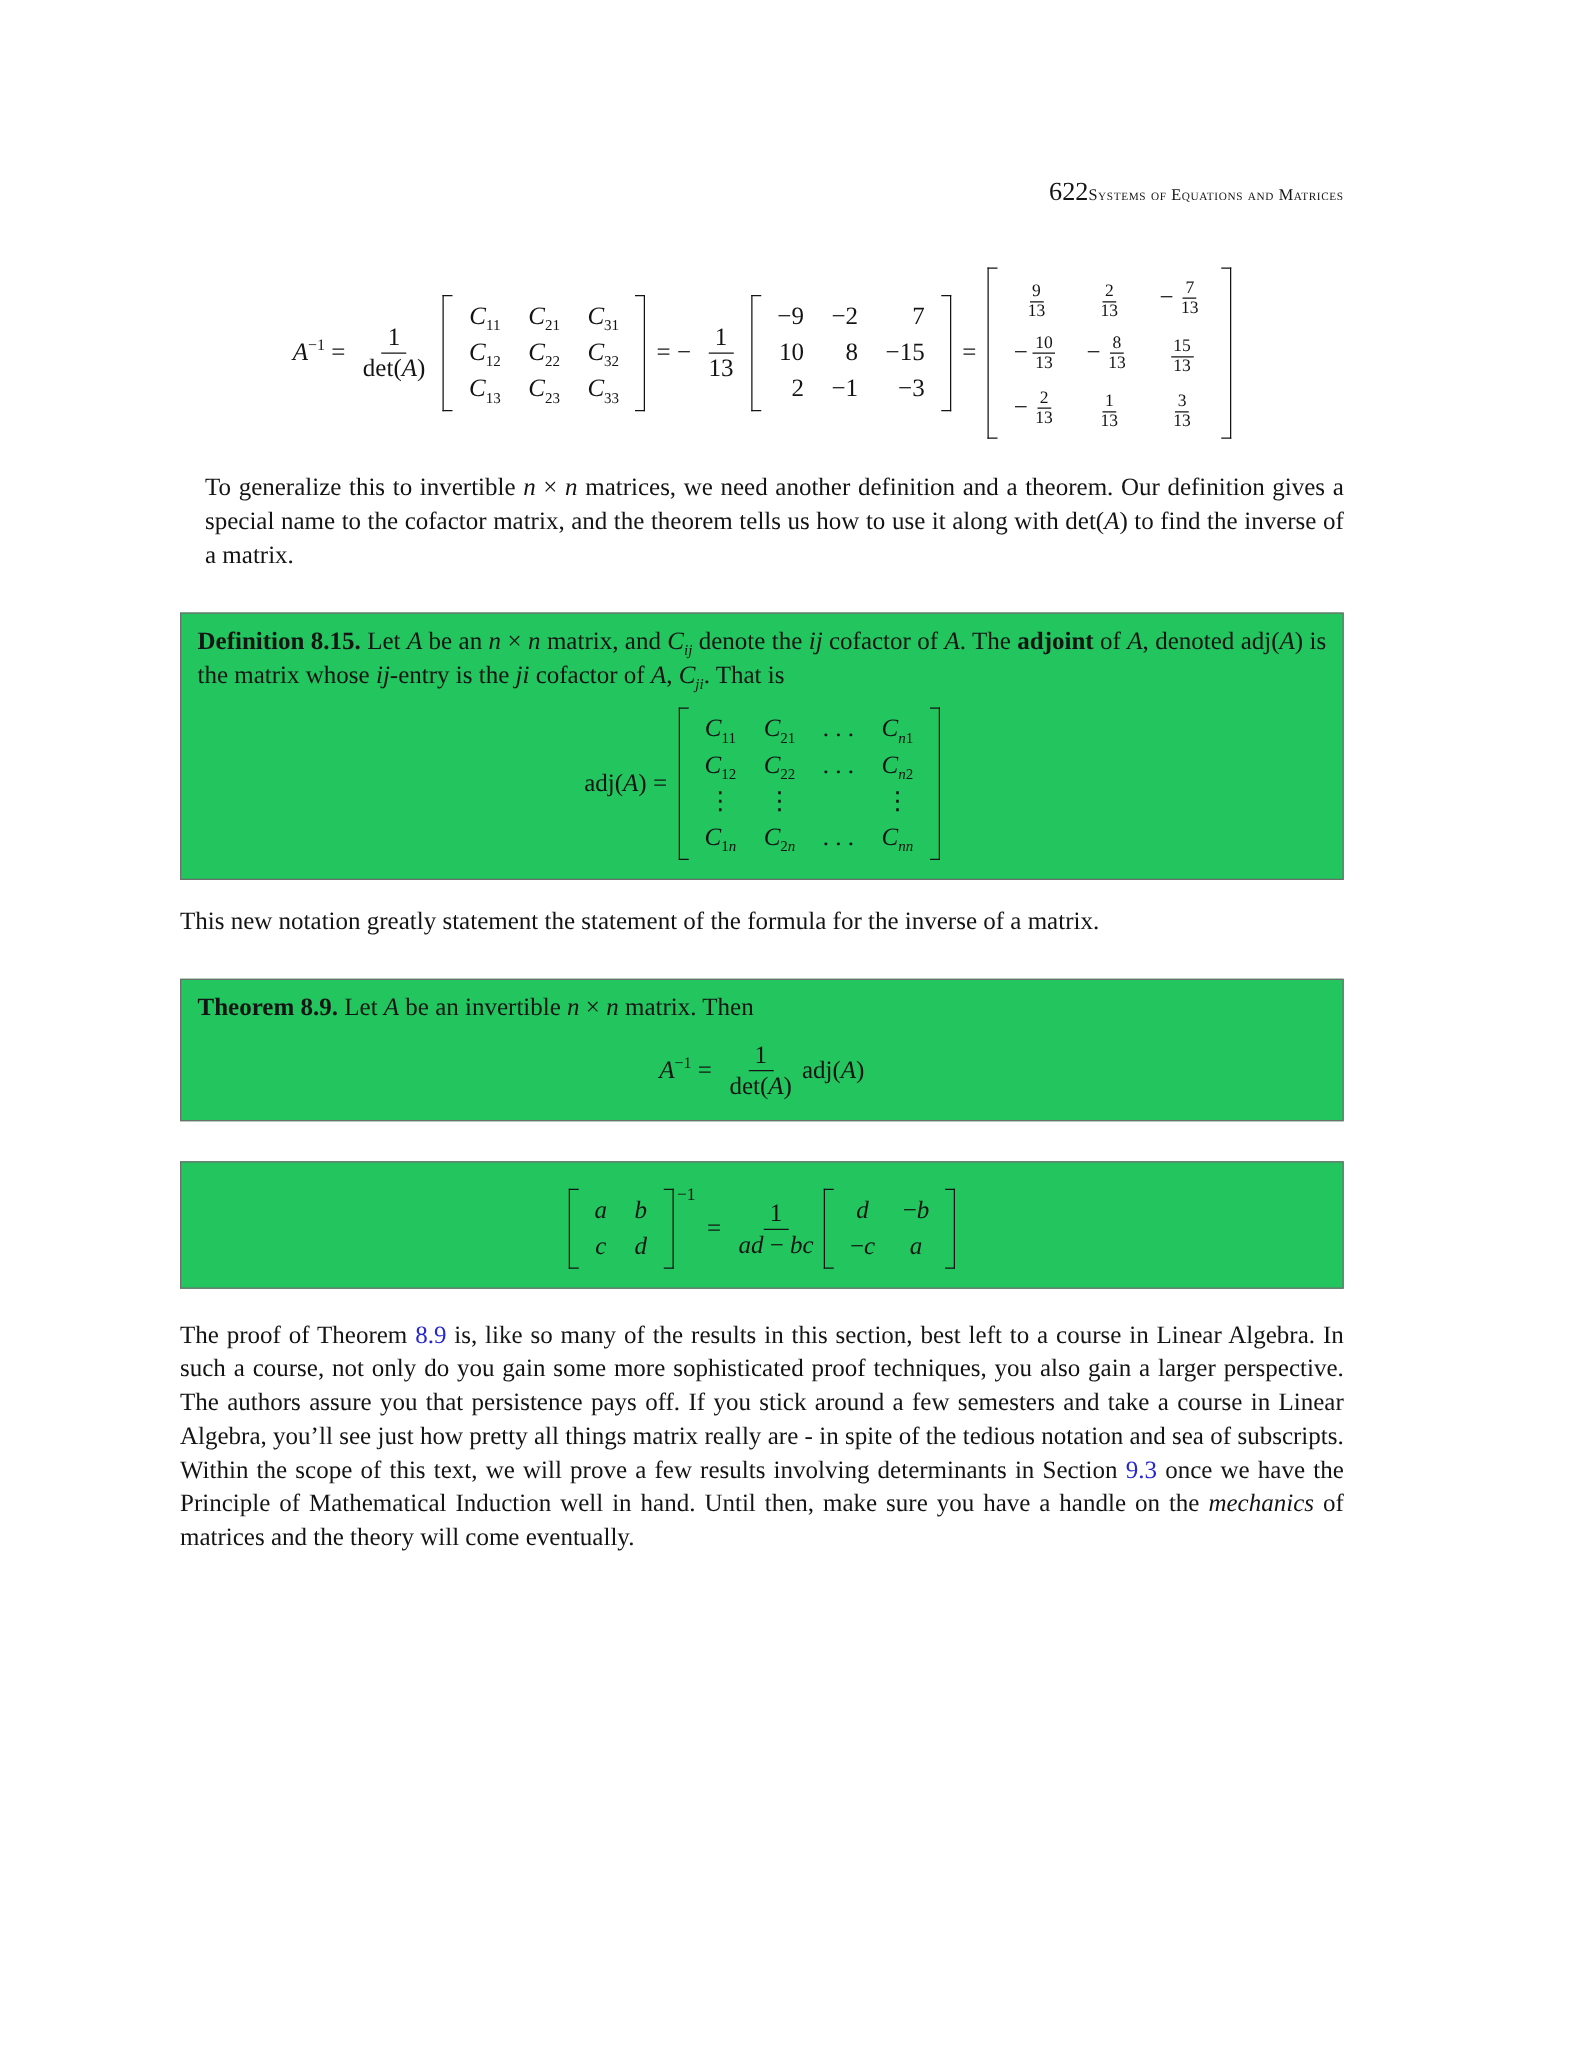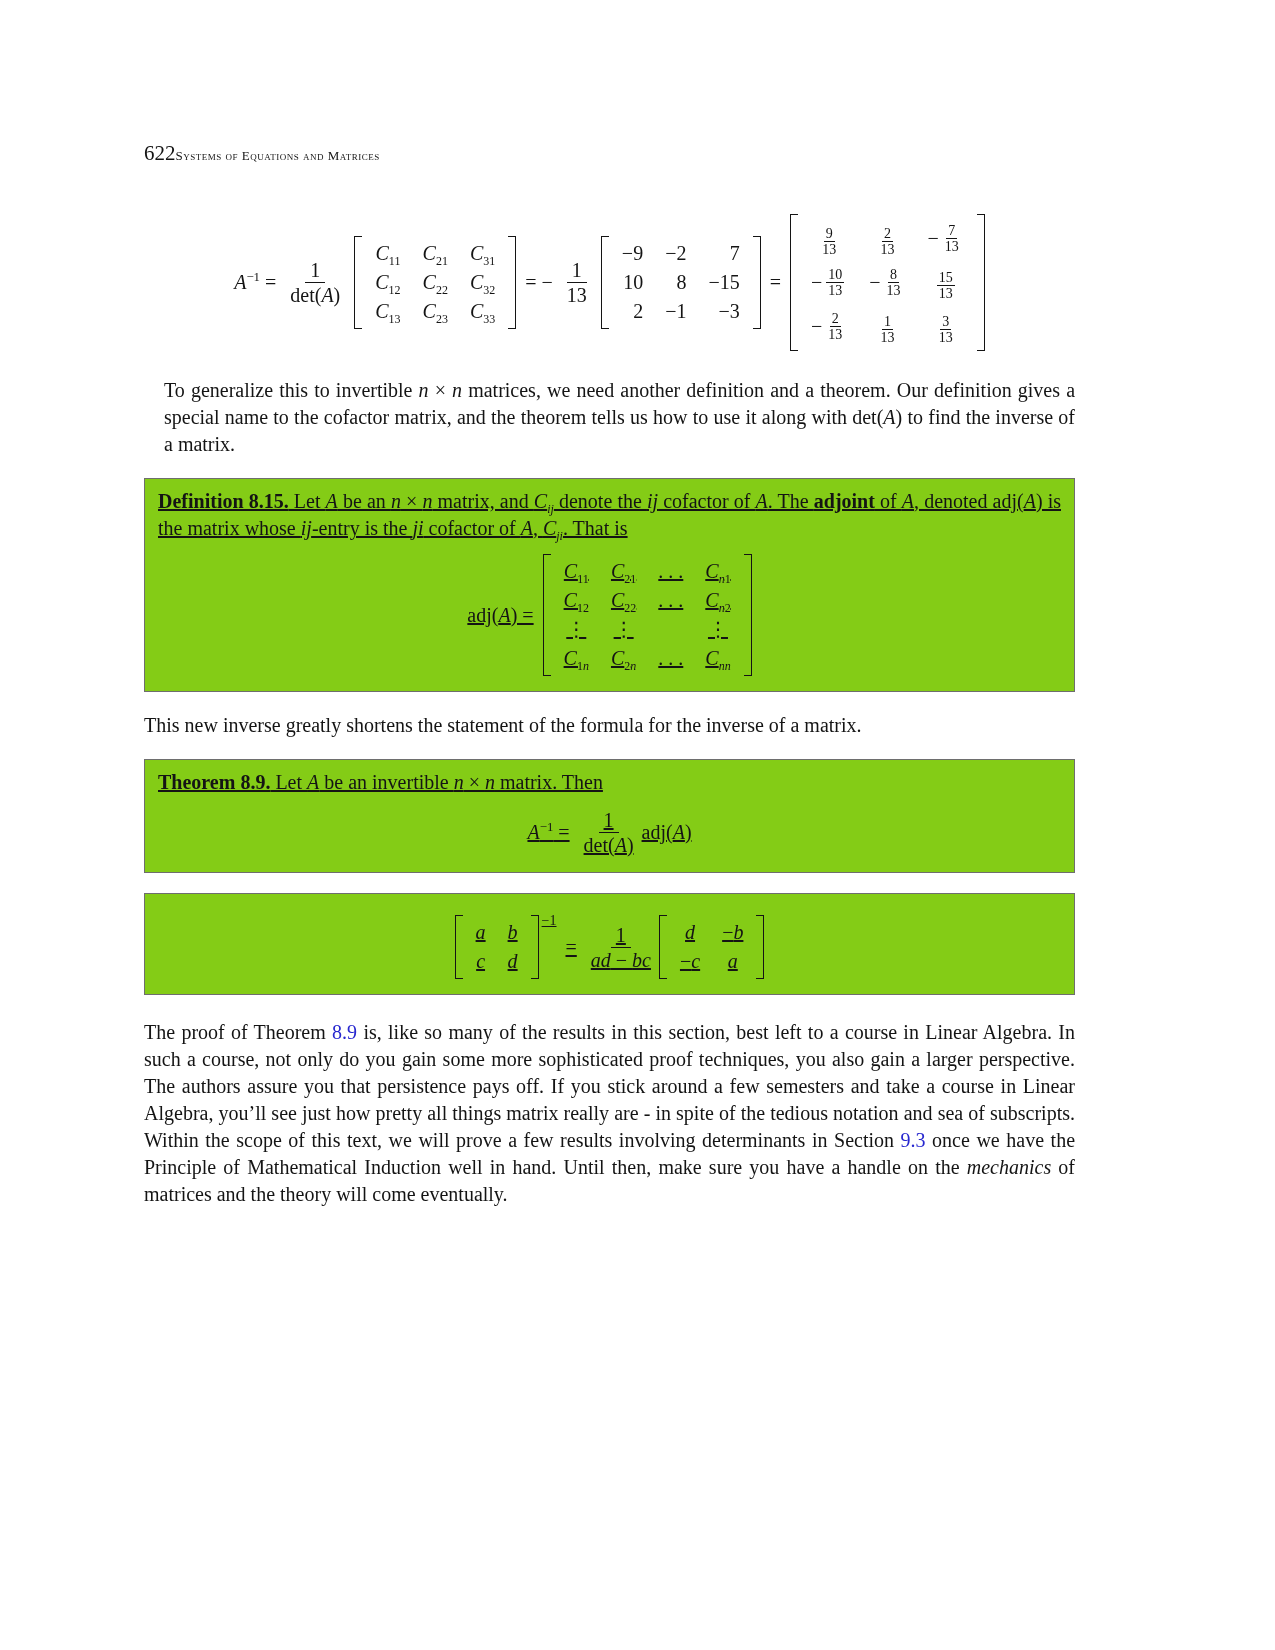--- a/index.html
+++ b/index.html
@@ -1,19 +1,19 @@
 <!DOCTYPE html>
 <html><head>
 <meta charset="utf-8">
 <style>
   html,body{margin:0;padding:0;background:#fff;}
   .page{position:relative;width:1275px;height:1650px;background:#ffffff;overflow:hidden;
         font-family:"Liberation Serif","DejaVu Serif",serif;color:#141414;}
   .content{padding:0 200px 0 144px;}
-  .header{display:flex;justify-content:flex-start;align-items:baseline;padding-top:141px;}
+  .header{display:flex;justify-content:flex-end;align-items:baseline;padding-top:141px;}
   .page-num{font-size:21px;}
   .running-title{font-size:13px;font-variant:small-caps;letter-spacing:.5px;}
 
   .para{margin-top:20px;font-size:20px;line-height:27px;text-align:justify;}
   .para.first{margin-top:26px;margin-left:20px;}
 
   
   .disp{display:flex;justify-content:center;align-items:center;gap:9px;font-size:20px;margin-top:48px;}
   .tok{white-space:nowrap;}
   i{font-style:italic;}
@@ -31,21 +31,21 @@
   .br{width:7px;flex:none;}
   .br.l{border-left:1.8px solid #141414;border-top:1.8px solid #141414;border-bottom:1.8px solid #141414;margin-right:5px;}
   .br.r{border-right:1.8px solid #141414;border-top:1.8px solid #141414;border-bottom:1.8px solid #141414;margin-left:5px;}
   .mgrid{display:grid;column-gap:22px;row-gap:6px;padding:6px 8px;align-items:center;justify-items:center;align-content:center;}
   .matrix.ralign .mgrid{justify-items:end;}
   .mcell{white-space:nowrap;line-height:1.15;}
   .mexp{align-self:flex-start;font-size:14px;margin:0 0 0 3px;position:relative;top:-2px;}
   .tight{display:inline-flex;align-items:center;gap:3px;}
 
   
-  .box{margin-top:20px;border:1.6px solid #6e6e6e;background:#84cc16;padding:9px 13px 11px;text-decoration:underline;}
+  .box{margin-top:32px;border:1.6px solid #6e6e6e;background:#22c55e;padding:9px 13px 11px;}
   .box .bodytext{font-size:20px;line-height:27px;text-align:justify;}
   .box .disp{margin-top:14px;margin-bottom:4px;}
   b{font-weight:bold;}
   .link{color:#2727cf;cursor:pointer;}
 </style>
 </head>
 <body>
 
 <div class="page">
   <div class="content">
@@ -187,21 +187,21 @@
               <span class="mcell"><i>C</i><sub>1<i>n</i></sub></span>
               <span class="mcell"><i>C</i><sub>2<i>n</i></sub></span>
               <span class="mcell">. . .</span>
               <span class="mcell"><i>C</i><sub><i>nn</i></sub></span>
             </span>
             <span class="br r"></span>
           </span>
       </div>
     </div>
 
-    <div class="para">This new inverse greatly shortens the statement of the formula for the inverse of a matrix.</div>
+    <div class="para">This new notation greatly statement the statement of the formula for the inverse of a matrix.</div>
 
     <div class="box">
       <div class="bodytext"><b>Theorem 8.9.</b> Let <i>A</i> be an invertible <i>n</i> × <i>n</i> matrix. Then</div>
       <div class="disp" style="margin-top:12px;">
         <span class="tok"><i>A</i><sup>−1</sup> =</span>
         <span class="tight">
           <span class="frac">
               <span class="num">1</span>
               <span class="den">det(<i>A</i>)</span>
             </span>

